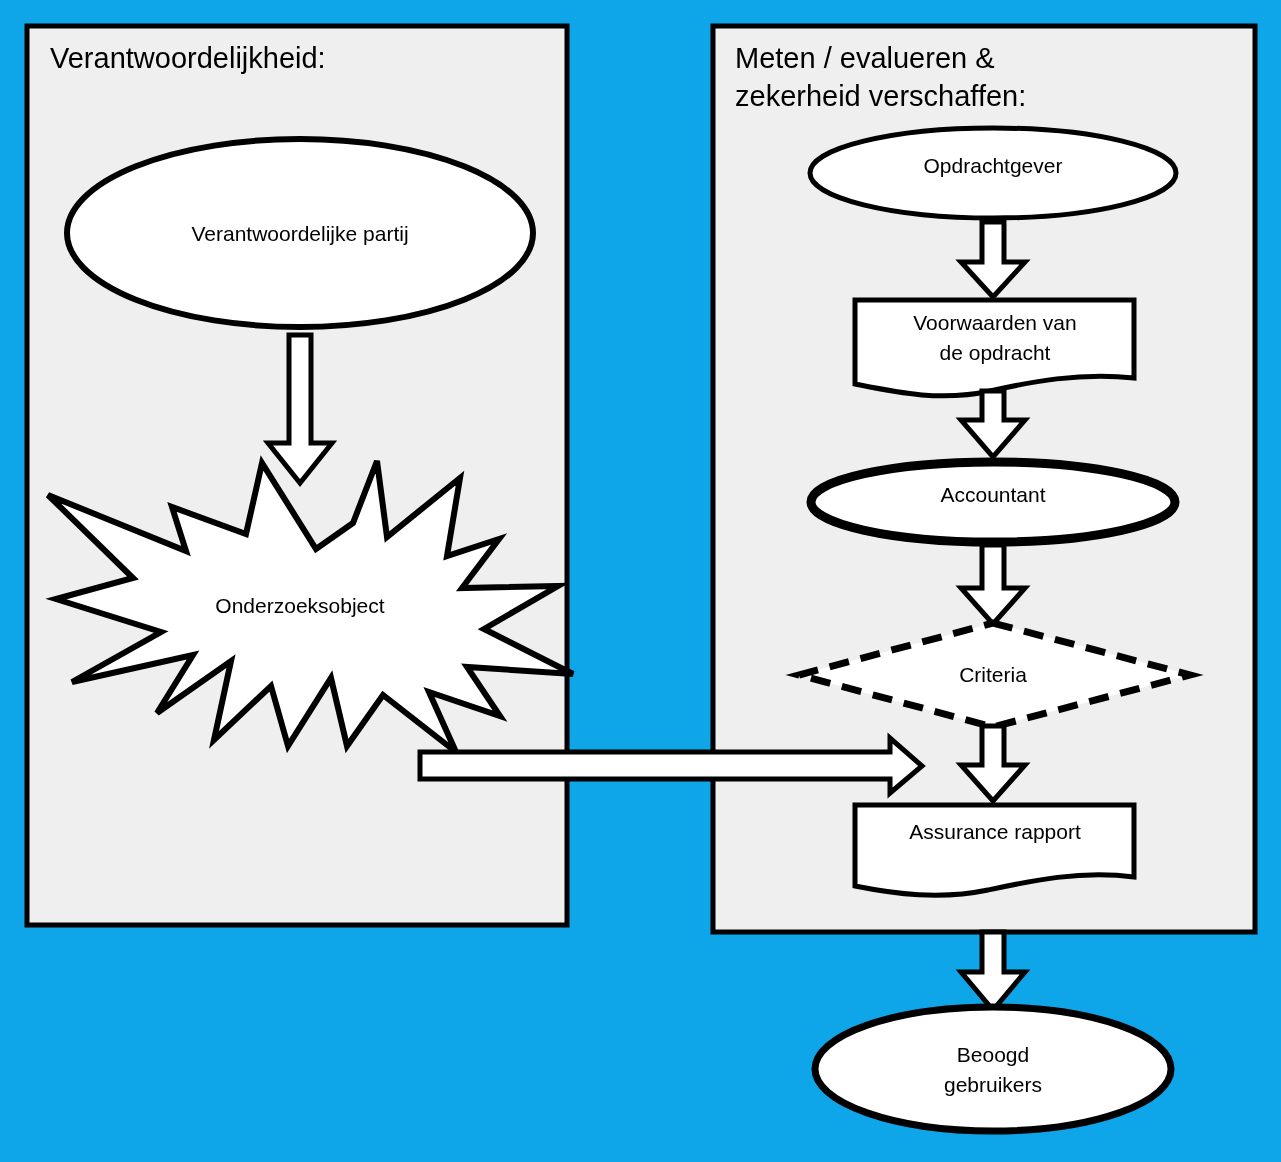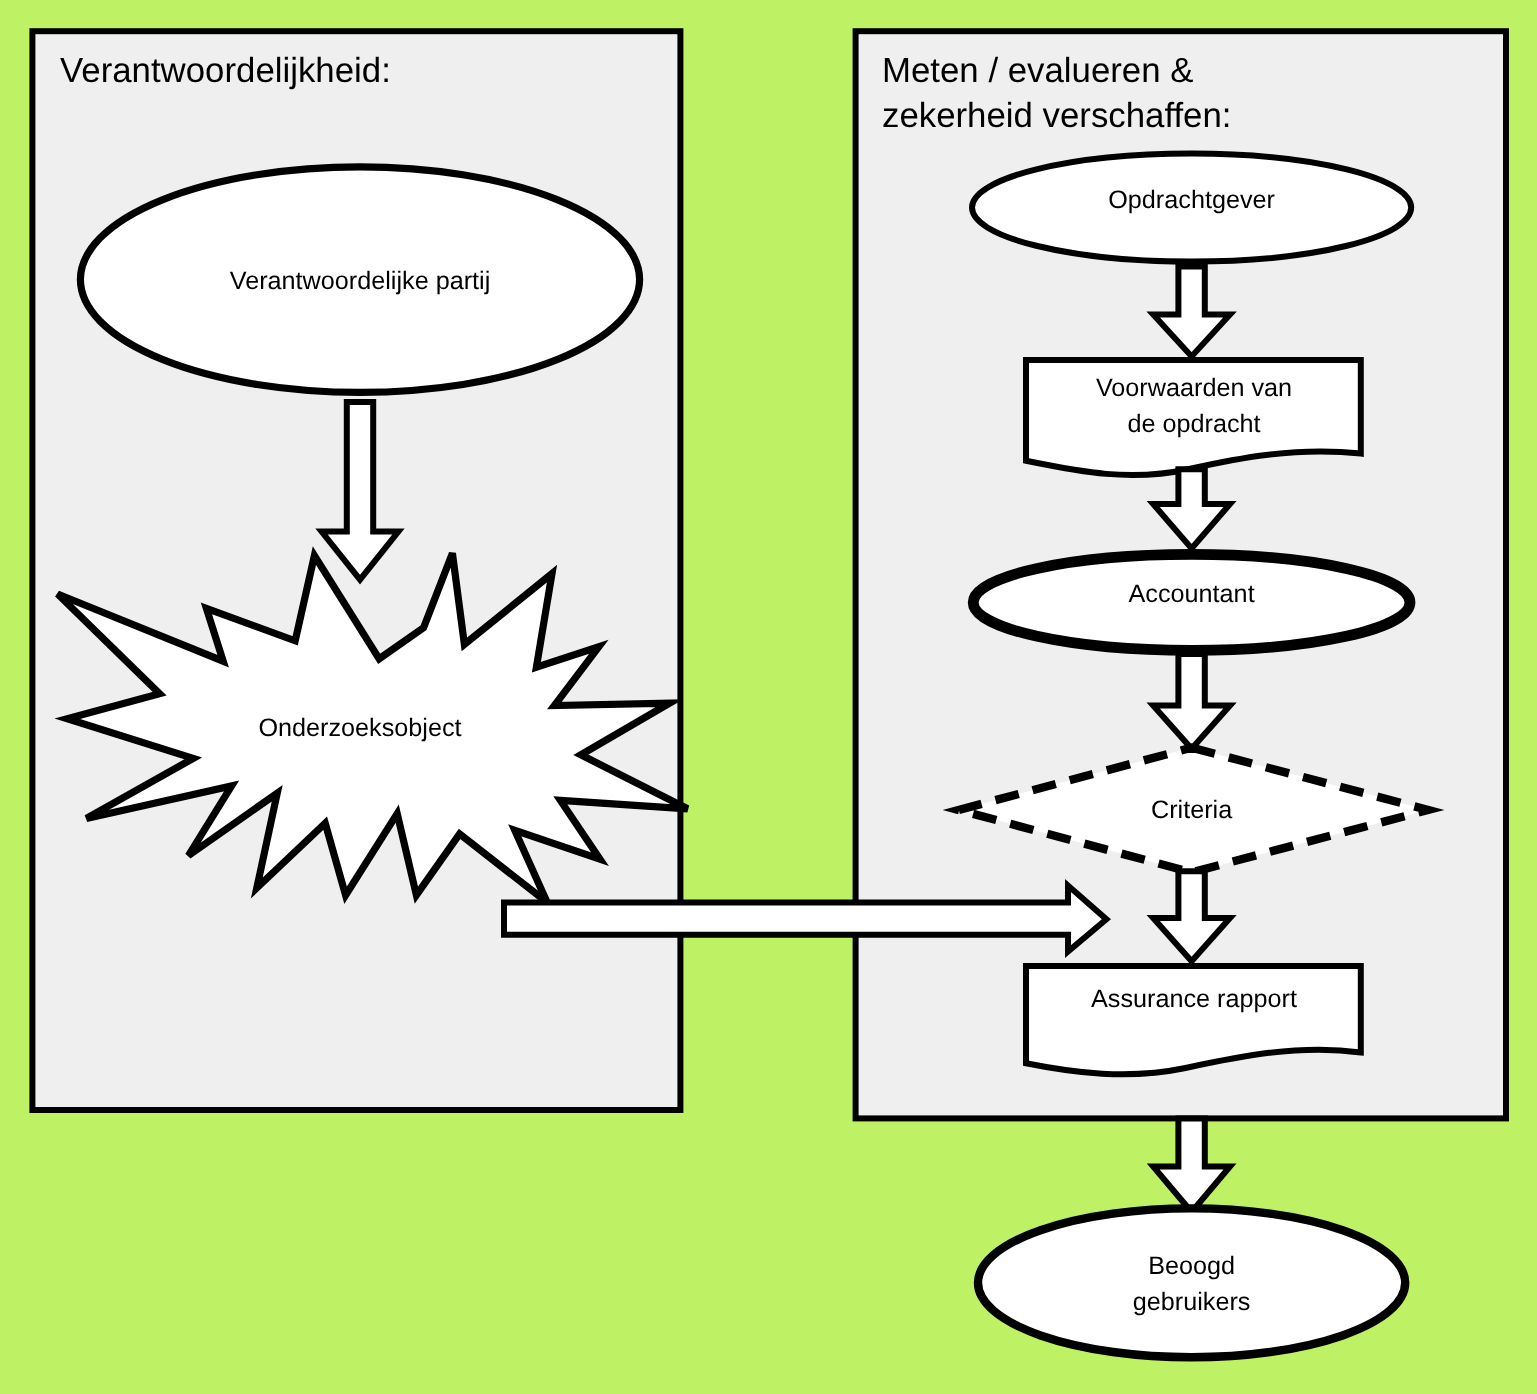--- a/index.html
+++ b/index.html
@@ -7,21 +7,21 @@
     padding: 0;
     background: #ffffff;
   }
   body {
     font-family: "Liberation Sans", sans-serif;
   }
   #canvas {
     position: relative;
     width: 1281px;
     height: 1162px;
-    background: #bef264;
+    background: #0ea5e9;
     overflow: hidden;
   }
   #diagram-svg {
     position: absolute;
     top: 0;
     left: 0;
     width: 1281px;
     height: 1162px;
   }
   .panel-title {

